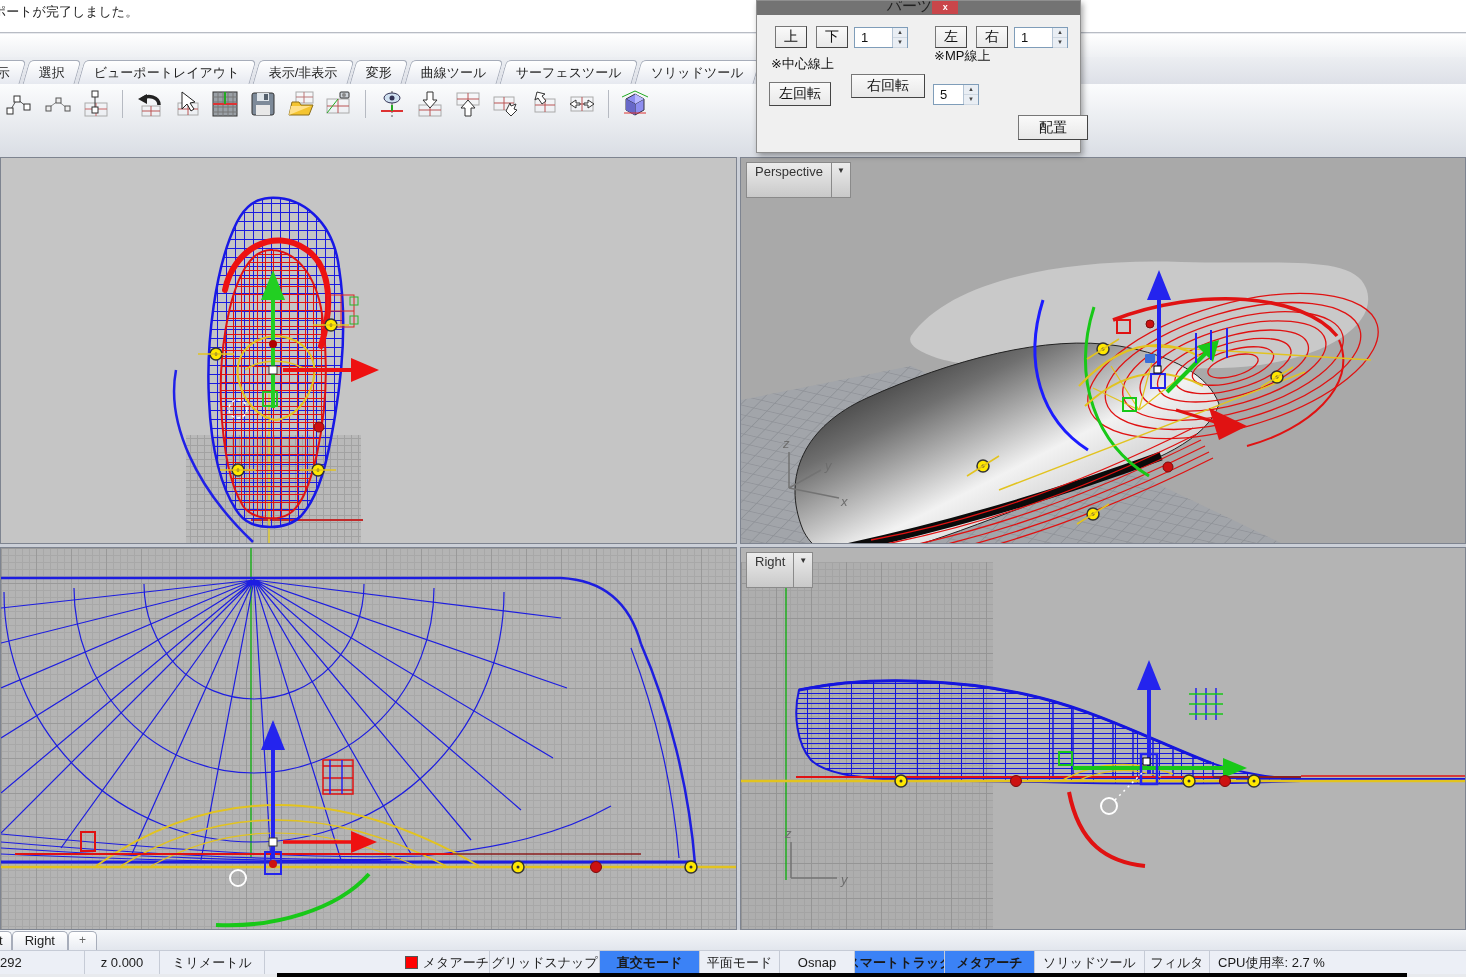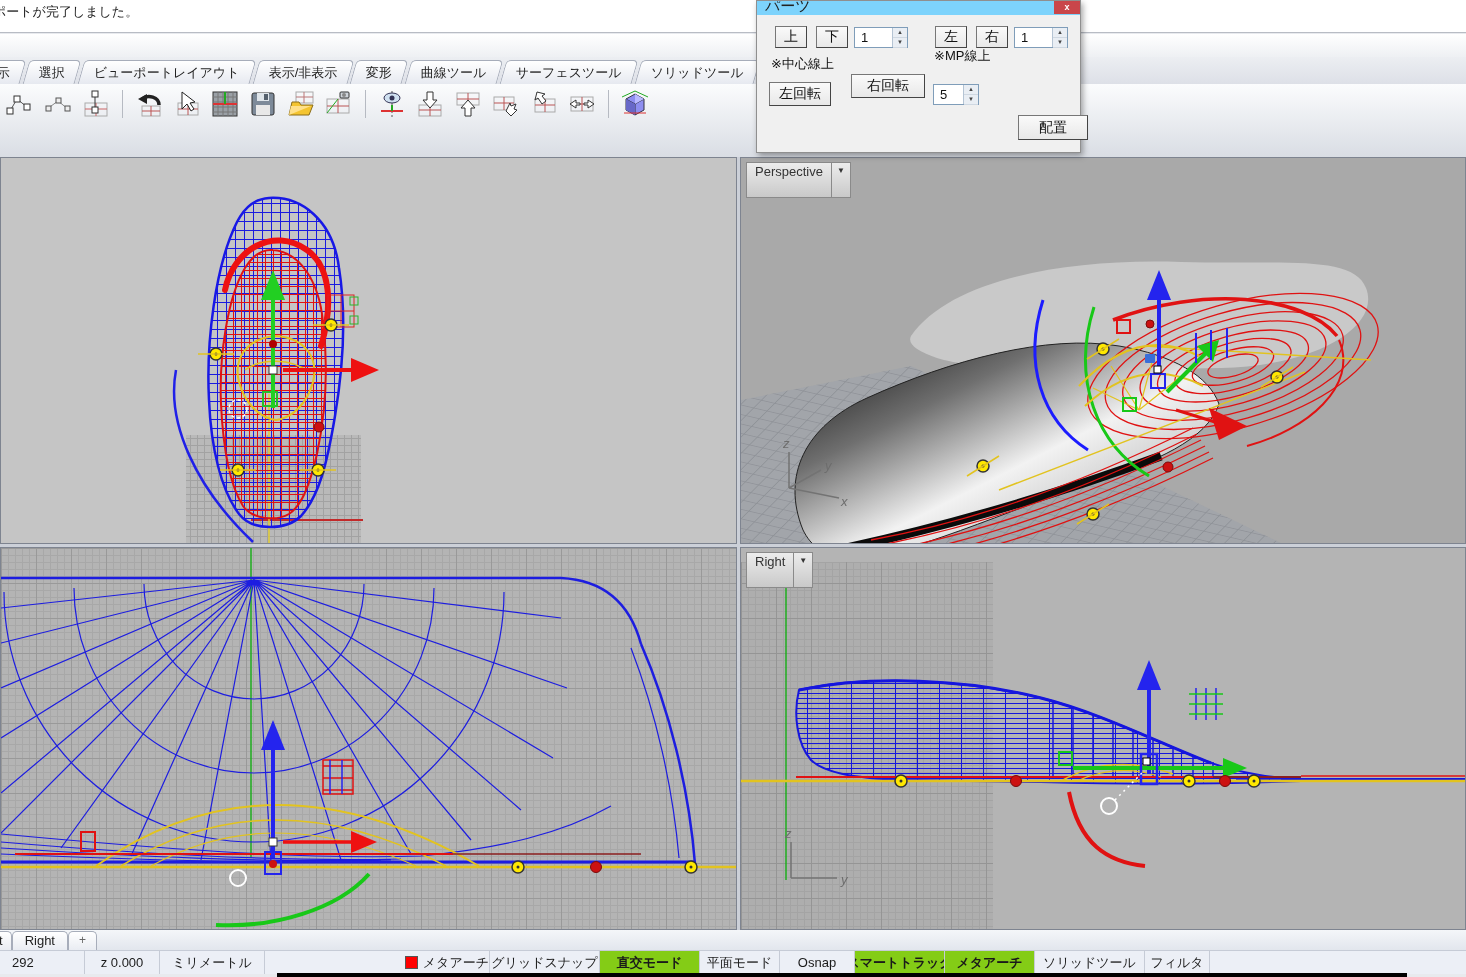--- a/index.html
+++ b/index.html
@@ -19,21 +19,21 @@
 
   
   .toolbar { position:absolute; top:84px; left:0; width:1466px; height:73px; background:linear-gradient(#fbfcfd,#d9dde4); }
   .toolbar .icons { display:flex; align-items:center; gap:6px; padding:4px 0 0 4px; }
   .ico { width:32px; height:32px; display:flex; align-items:center; justify-content:center; border-radius:3px; }
   .ico svg { width:30px; height:30px; }
   .tsep { width:1px; height:28px; background:#b6bac2; margin:0 4px; }
 
   
   .dialog { position:absolute; left:756px; top:0; width:325px; height:153px; background:#f0f0f0; border:1px solid #8f8f8f; box-shadow:2px 3px 6px rgba(0,0,0,.35); z-index:50; }
-  .dlg-title { height:14px; background:#7dd3fc; overflow:hidden; display:flex; justify-content:space-between; }
+  .dlg-title { height:14px; background:#737373; overflow:hidden; display:flex; justify-content:center; }
   .dlg-title .ttl { font-size:15px; line-height:21px; margin:-6px 0 0 8px; color:#222; }
   .dlg-close { width:26px; height:13px; background:#c9464a; color:#fff; font-size:9px; line-height:13px; text-align:center; font-weight:bold; }
   .dlg-body { position:relative; width:100%; height:139px; font-size:14px; color:#111; }
   .dbtn { position:absolute; background:linear-gradient(#fafafa,#e8e8e8); border:1px solid #777; border-right-color:#444; border-bottom-color:#444; text-align:center; font-size:14px; color:#111; display:flex; align-items:center; justify-content:center; }
   .spin { position:absolute; height:21px; background:#fff; border:1px solid #7f9db9; display:flex; }
   .spin .val { flex:1; font-size:13px; padding:2px 0 0 6px; }
   .spin .arrows { width:15px; border-left:1px solid #b5c4d4; display:flex; flex-direction:column; background:#e9eef4; }
   .spin .arrows div { flex:1; font-size:6px; line-height:9px; text-align:center; color:#444; border-bottom:1px solid #cfd8e2; }
   .dnote { position:absolute; font-size:13px; color:#111; }
 
@@ -51,21 +51,21 @@
 
   
   .vtab-row { position:absolute; top:930px; left:0; width:1466px; height:20px; background:linear-gradient(#f4f6f9,#e2e6ed); display:flex; align-items:flex-end; }
   .vtab { height:19px; border:1px solid #a7adba; border-bottom:none; border-radius:5px 5px 0 0; background:linear-gradient(#ffffff,#e9ecf2); font-size:13px; color:#222; padding:1px 12px 0 12px; }
   .vtab.cut { margin-left:-10px; padding:1px 8px 0 8px; }
   .vtab.add { color:#666; font-size:12px; padding:1px 10px 0 10px; }
 
   
   .status-bar { position:absolute; top:950px; left:0; width:1466px; height:24px; background:#eceff6; display:flex; font-size:13px; color:#1a1a1a; border-top:1px solid #c6cbd6; }
   .scell { border-right:1px solid #c6cbd6; display:flex; align-items:center; justify-content:center; white-space:nowrap; overflow:hidden; }
-  .scell.active { background:#84cc16; font-weight:bold; }
+  .scell.active { background:#3b82f6; font-weight:bold; }
   .swatch { width:13px; height:13px; border:1px solid #555; margin-right:5px; flex:none; }
   .black-strip { position:absolute; top:973px; left:277px; width:1130px; height:4px; background:#000; }
 
   text.axis { font-size:13px; font-style:italic; fill:#6d6d6d; }
 </style>
 </head>
 <body>
 
 <svg width="0" height="0" style="position:absolute" aria-hidden="true">
   <defs>
@@ -570,29 +570,30 @@
   </div>
 </div>
 
 <div class="vtab-row">
   <div class="vtab cut">t</div>
   <div class="vtab">Right</div>
   <div class="vtab add">+</div>
 </div>
 
 <div class="status-bar">
-  <div class="scell" style="width:85px;justify-content:flex-start;padding-left:12px">292</div>
+  <div class="scell" style="width:85px;justify-content:flex-start;padding-left:0">292</div>
   <div class="scell" style="width:75px">z 0.000</div>
   <div class="scell" style="width:105px">ミリメートル</div>
   <div class="scell" style="width:225px;justify-content:flex-end;padding-left:12px">
     <span class="swatch" style="background:#ff0000"></span>
     <span>メタアーチ</span>
   </div>
   <div class="scell" style="width:110px">グリッドスナップ</div>
   <div class="scell active" style="width:100px">直交モード</div>
   <div class="scell" style="width:80px">平面モード</div>
   <div class="scell" style="width:75px">Osnap</div>
   <div class="scell active" style="width:90px">スマートトラック</div>
   <div class="scell active" style="width:90px">メタアーチ</div>
   <div class="scell" style="width:110px">ソリッドツール</div>
   <div class="scell" style="width:65px">フィルタ</div>
+  <div class="scell" style="flex:1;justify-content:flex-start;padding-left:8px;border-right:none">CPU使用率: 2.7 %</div>
 </div>
 <div class="black-strip"></div>
 
 </body></html>

